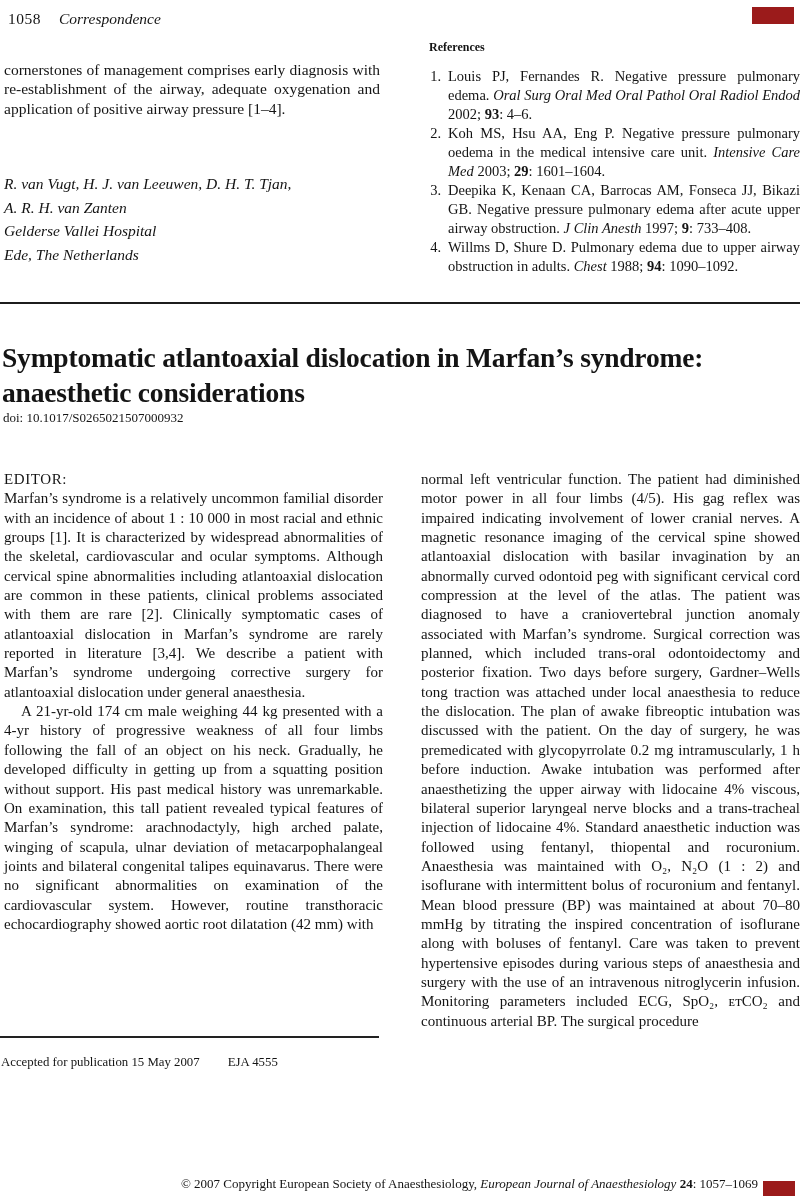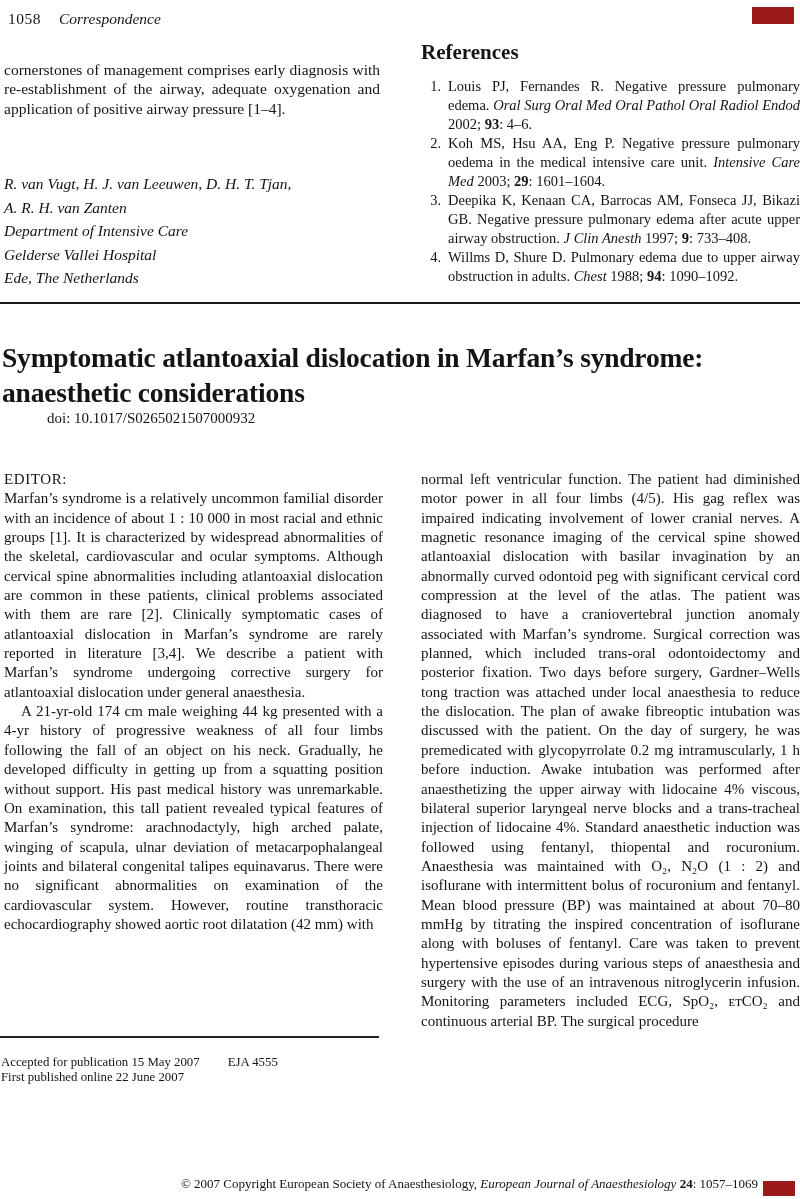--- a/index.html
+++ b/index.html
@@ -13,31 +13,31 @@
   .hdr .sec{font-style:italic;margin-left:18px;}
   
   .red-marker{position:absolute;background:#9b1b1b;}
   #redTop{left:752px;top:7px;width:42px;height:17px;}
   #redBottom{left:763px;top:1181px;width:32px;height:15px;}
   
   .closing{position:absolute;left:4px;top:44px;width:376px;font-size:15.5px;line-height:19.5px;text-align:justify;}
   .authors{position:absolute;left:4px;top:172px;width:375px;text-align:left;font-style:italic;font-size:15.5px;line-height:23.5px;}
   
   .refs{position:absolute;left:421px;top:40px;width:379px;}
-  .refs h2{margin:0 0 12px 0;font-size:21px;font-weight:bold;}
+  .refs h2{margin:0 0 12px 8px;font-size:12px;font-weight:bold;}
   .ref-list{list-style:none;margin:0;padding:0;font-size:14.5px;line-height:19px;}
   .ref{display:flex;}
   .ref-num{flex:0 0 20px;margin-right:7px;text-align:right;}
   .ref-body{flex:1;text-align:justify;}
   .ref-body i{font-style:italic;}
   .ref-body b{font-weight:bold;}
   
   .rule-main{position:absolute;left:0;top:302px;width:800px;height:2px;background:#1c1c1c;}
   .title{position:absolute;left:2px;top:322px;width:798px;font-size:27.5px;line-height:35px;font-weight:bold;letter-spacing:-.2px;}
-  .doi{position:absolute;left:3px;top:410px;font-size:15px;margin-left:44px;}
+  .doi{position:absolute;left:3px;top:410px;font-size:13px;}
   
   .col{position:absolute;top:470px;width:379px;font-size:15px;line-height:19.35px;text-align:justify;}
   #col1{left:4px;}
   #col2{left:421px;}
   .salutation{letter-spacing:.6px;}
   .body-par{margin:0;}
   .indent{text-indent:17px;}
   
   .fn-rule{position:absolute;left:0;top:1036px;width:379px;height:1.5px;background:#222;}
   .footnote{position:absolute;left:1px;top:1046px;width:378px;font-size:12.8px;line-height:14.6px;}
@@ -57,21 +57,20 @@
   <div class="hdr">
     <span class="pn">1058</span><span class="sec">Correspondence</span>
   </div>
   <div class="red-marker" id="redTop"></div>
 
   <p class="closing">cornerstones of management comprises early diagnosis with re-establishment of the airway, adequate oxygenation and application of positive airway pressure [1–4].</p>
 
   <div class="authors">
       <div>R. van Vugt, H. J. van Leeuwen, D. H. T. Tjan,</div>
       <div>A. R. H. van Zanten</div>
-      <div>Department of Intensive Care</div>
       <div>Gelderse Vallei Hospital</div>
       <div>Ede, The Netherlands</div>
     </div>
 
   <div class="refs">
     <h2>References</h2>
     <ol class="ref-list">
         <li class="ref">
           <span class="ref-num">1.</span>
           <span class="ref-body"><span>Louis PJ, Fernandes R. Negative pressure pulmonary edema. </span><i>Oral Surg Oral Med Oral Pathol Oral Radiol Endod</i><span> 2002; </span><b>93</b><span>: 4–6.</span></span>
@@ -102,21 +101,20 @@
   </div>
   <div class="col" id="col2">
     <p class="body-par">normal left ventricular function. The patient had diminished motor power in all four limbs (4/5). His gag reflex was impaired indicating involvement of lower cranial nerves. A magnetic resonance imaging of the cervical spine showed atlantoaxial dislocation with basilar invagination by an abnormally curved odontoid peg with significant cervical cord compression at the level of the atlas. The patient was diagnosed to have a craniovertebral junction anomaly associated with Marfan’s syndrome. Surgical correction was planned, which included trans-oral odontoidectomy and posterior fixation. Two days before surgery, Gardner–Wells tong traction was attached under local anaesthesia to reduce the dislocation. The plan of awake fibreoptic intubation was discussed with the patient. On the day of surgery, he was premedicated with glycopyrrolate 0.2 mg intramuscularly, 1 h before induction. Awake intubation was performed after anaesthetizing the upper airway with lidocaine 4% viscous, bilateral superior laryngeal nerve blocks and a trans-tracheal injection of lidocaine 4%. Standard anaesthetic induction was followed using fentanyl, thiopental and rocuronium. Anaesthesia was maintained with O₂, N₂O (1 : 2) and isoflurane with intermittent bolus of rocuronium and fentanyl. Mean blood pressure (BP) was maintained at about 70–80 mmHg by titrating the inspired concentration of isoflurane along with boluses of fentanyl. Care was taken to prevent hypertensive episodes during various steps of anaesthesia and surgery with the use of an intravenous nitroglycerin infusion. Monitoring parameters included ECG, SpO₂, ᴇᴛCO₂ and continuous arterial BP. The surgical procedure</p>
   </div>
 
   <div class="fn-rule"></div>
   <div class="footnote">
     <div class="fn-meta">
       <span>Accepted for publication 15 May 2007</span><span class="eja">EJA 4555</span>
     </div>
-    <div>First published online 22 June 2007</div>
   </div>
 
   <div class="footer">
     <span>© 2007 Copyright European Society of Anaesthesiology, </span><i>European Journal of Anaesthesiology</i> <b>24</b><span>: 1057–1069</span>
   </div>
   <div class="red-marker" id="redBottom"></div>
 
 </div>
 
 </body></html>

